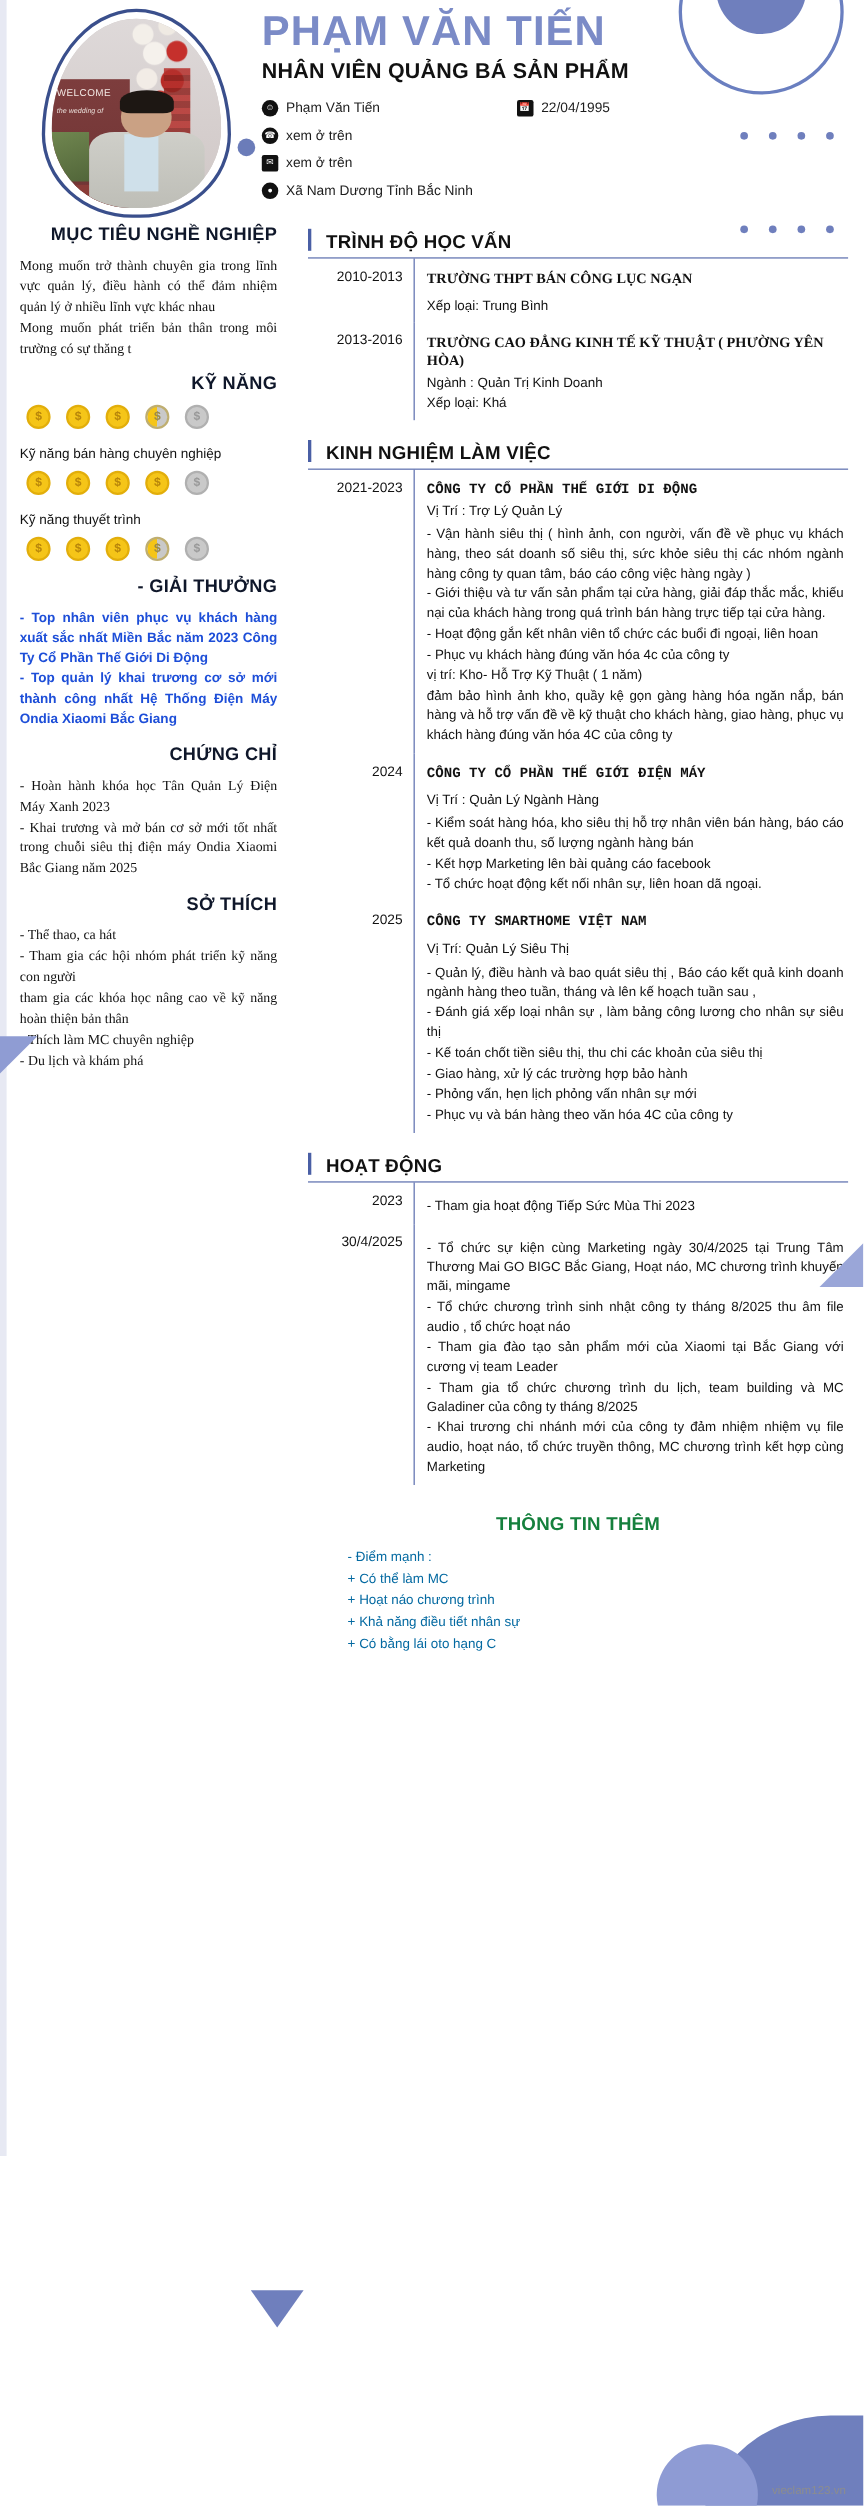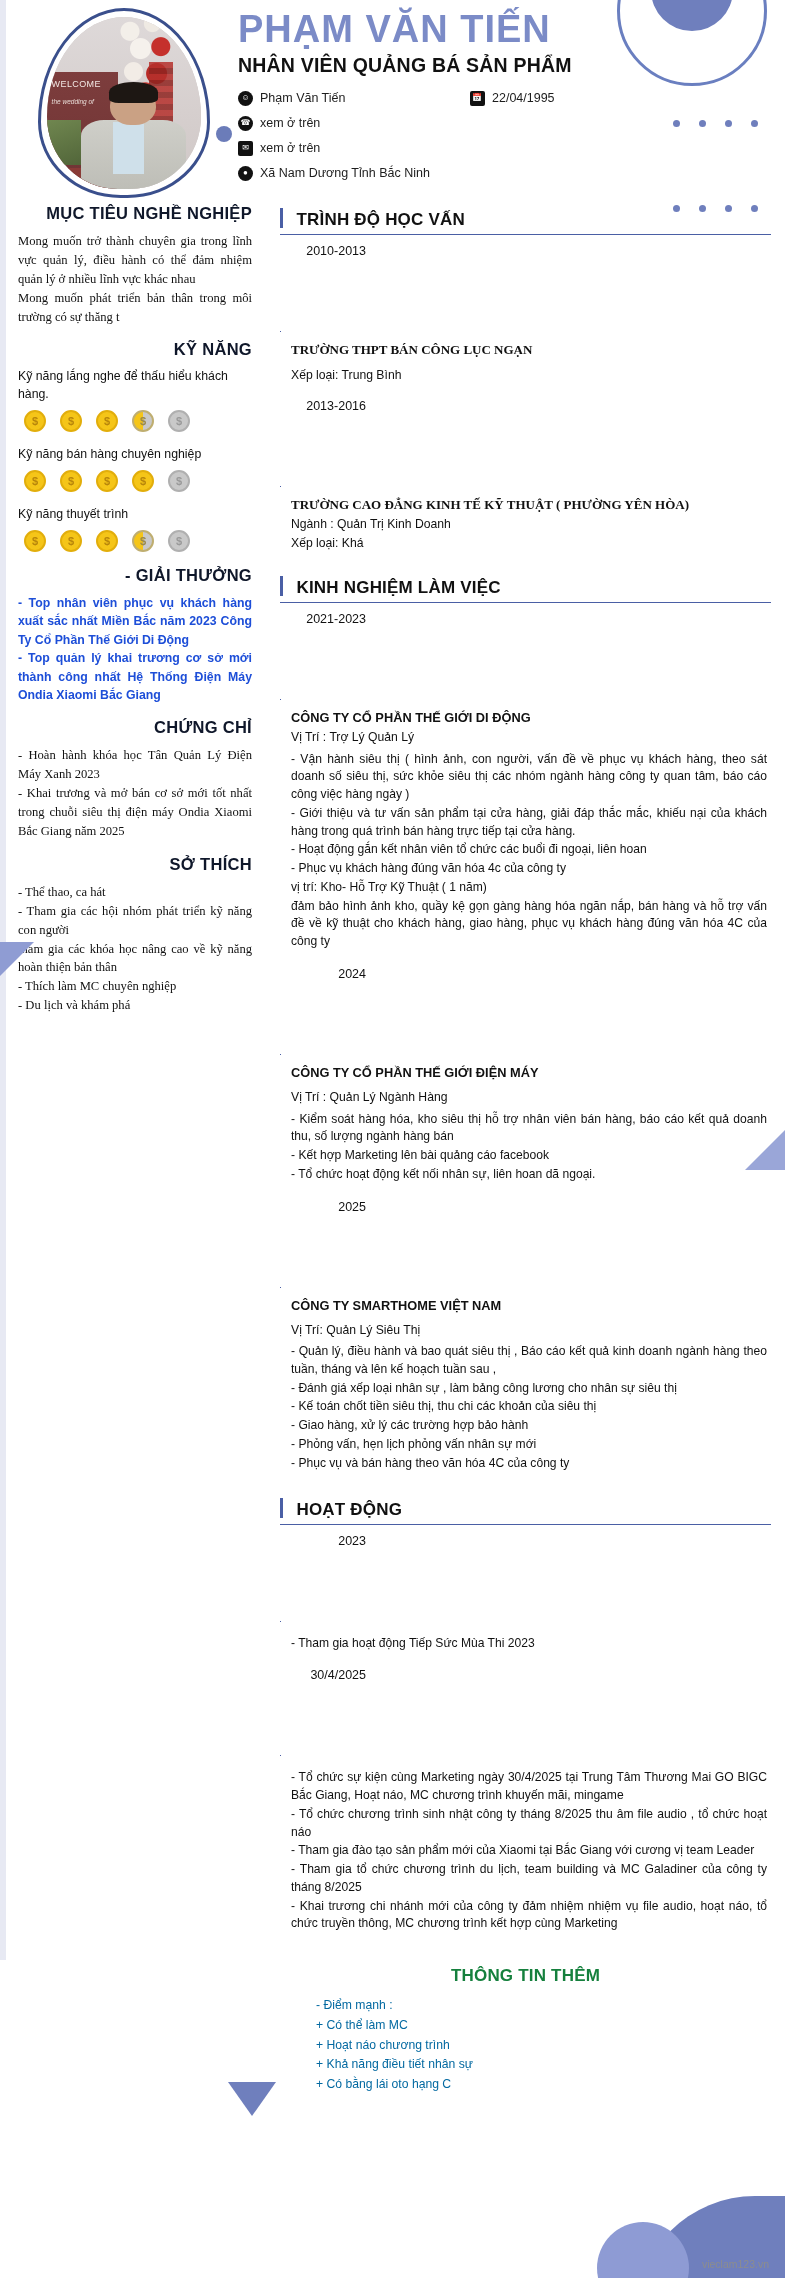--- a/index.html
+++ b/index.html
@@ -322,21 +322,20 @@
   }
   .sec-head .rule {
     height: 1px;
     background: #4a5fa5;
     margin-top: 4px;
   }
 
   .entry {
     display: flex;
     align-items: stretch;
-    flex-direction: column;
   }
   .entry .when {
     width: 96px;
     flex: 0 0 96px;
     text-align: right;
     padding: 9px 10px 0 0;
     font-size: 12.5px;
     color: #111;
   }
   .entry .vline {
@@ -350,21 +349,21 @@
   }
   .entry .org {
     font-family: "Liberation Serif", serif;
     font-size: 13px;
     font-weight: 700;
     line-height: 1.35;
     color: #111;
     margin-bottom: 2px;
   }
   .entry .org.sans {
-    font-family: Liberation Sans, sans-serif;
+    font-family: Liberation Mono, monospace;
     font-size: 12.8px;
   }
   .entry .line {
     font-size: 12.2px;
     line-height: 1.5;
     color: #111;
   }
   .entry .line.gap { margin-top: 7px; }
   .entry .bullets {
     margin-top: 4px;
@@ -489,21 +488,20 @@
   <div class="body-cols">
 
     <div class="col-left">
 
       <h2 class="sec-title-left">MỤC TIÊU NGHỀ NGHIỆP</h2>
       <div class="para-serif">Mong muốn trở thành chuyên gia trong lĩnh vực quản lý, điều hành có thể đảm nhiệm quản lý ở nhiều lĩnh vực khác nhau</div>
       <div class="para-serif">Mong muốn phát triển bản thân trong môi trường có sự thăng t</div>
 
       <h2 class="sec-title-left">KỸ NĂNG</h2>
 
-      <div class="skill-label">Kỹ năng lắng nghe để thấu hiểu khách hàng.</div>
       <div class="coins">
         <span class="coin full">$</span>
         <span class="coin full">$</span>
         <span class="coin full">$</span>
         <span class="coin half">$</span>
         <span class="coin empty">$</span>
       </div>
 
       <div class="skill-label">Kỹ năng bán hàng chuyên nghiệp</div>
       <div class="coins">

